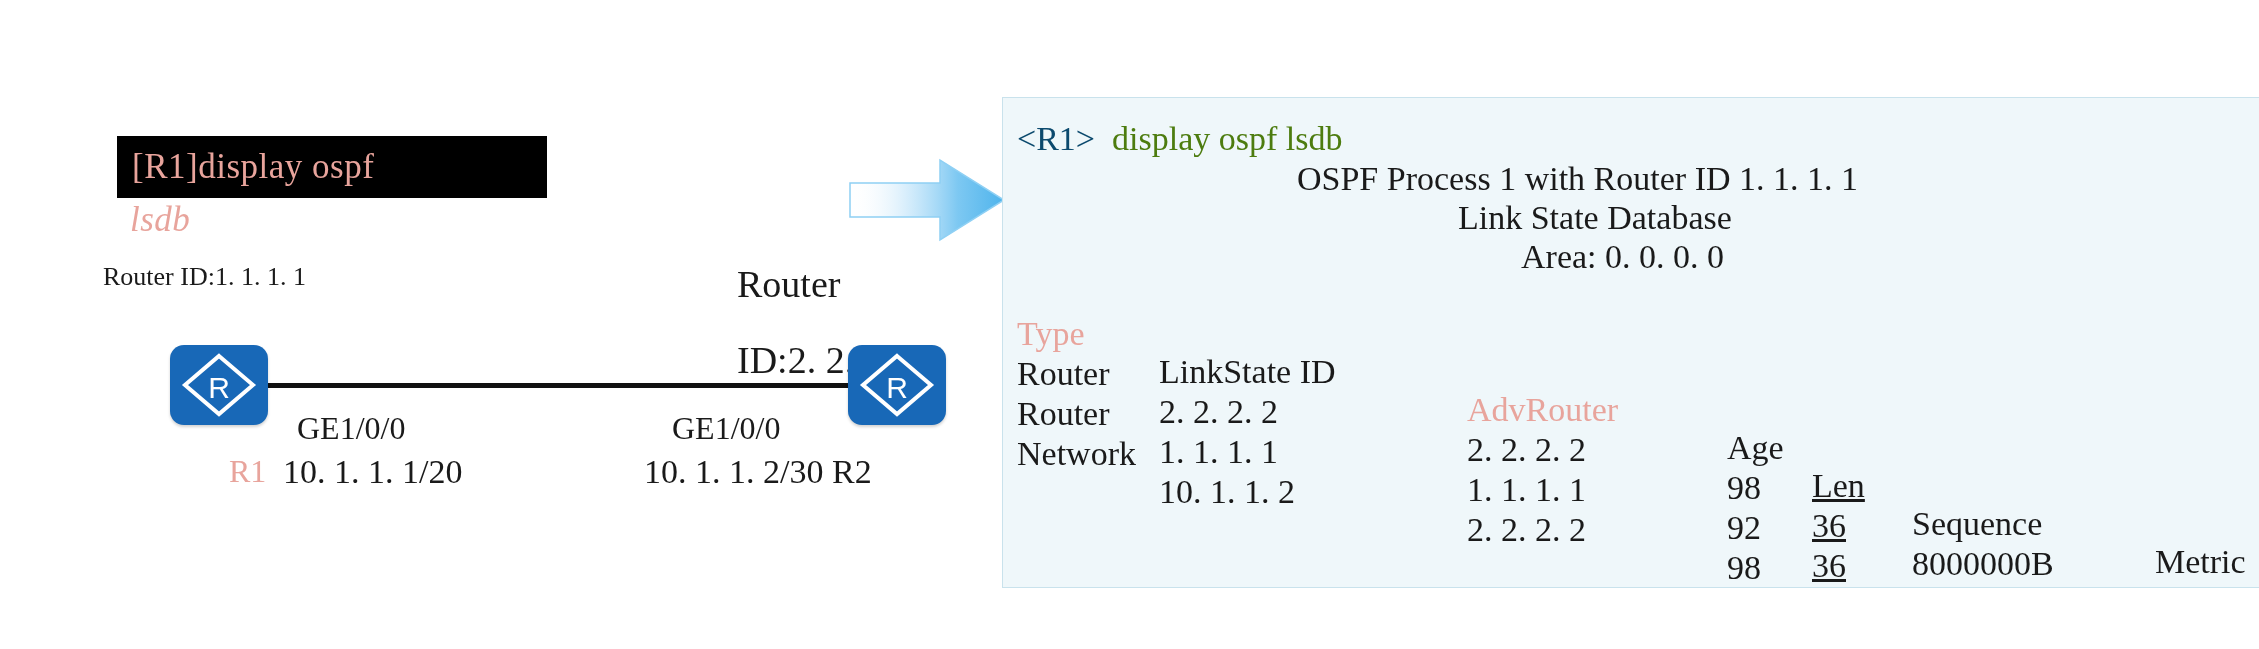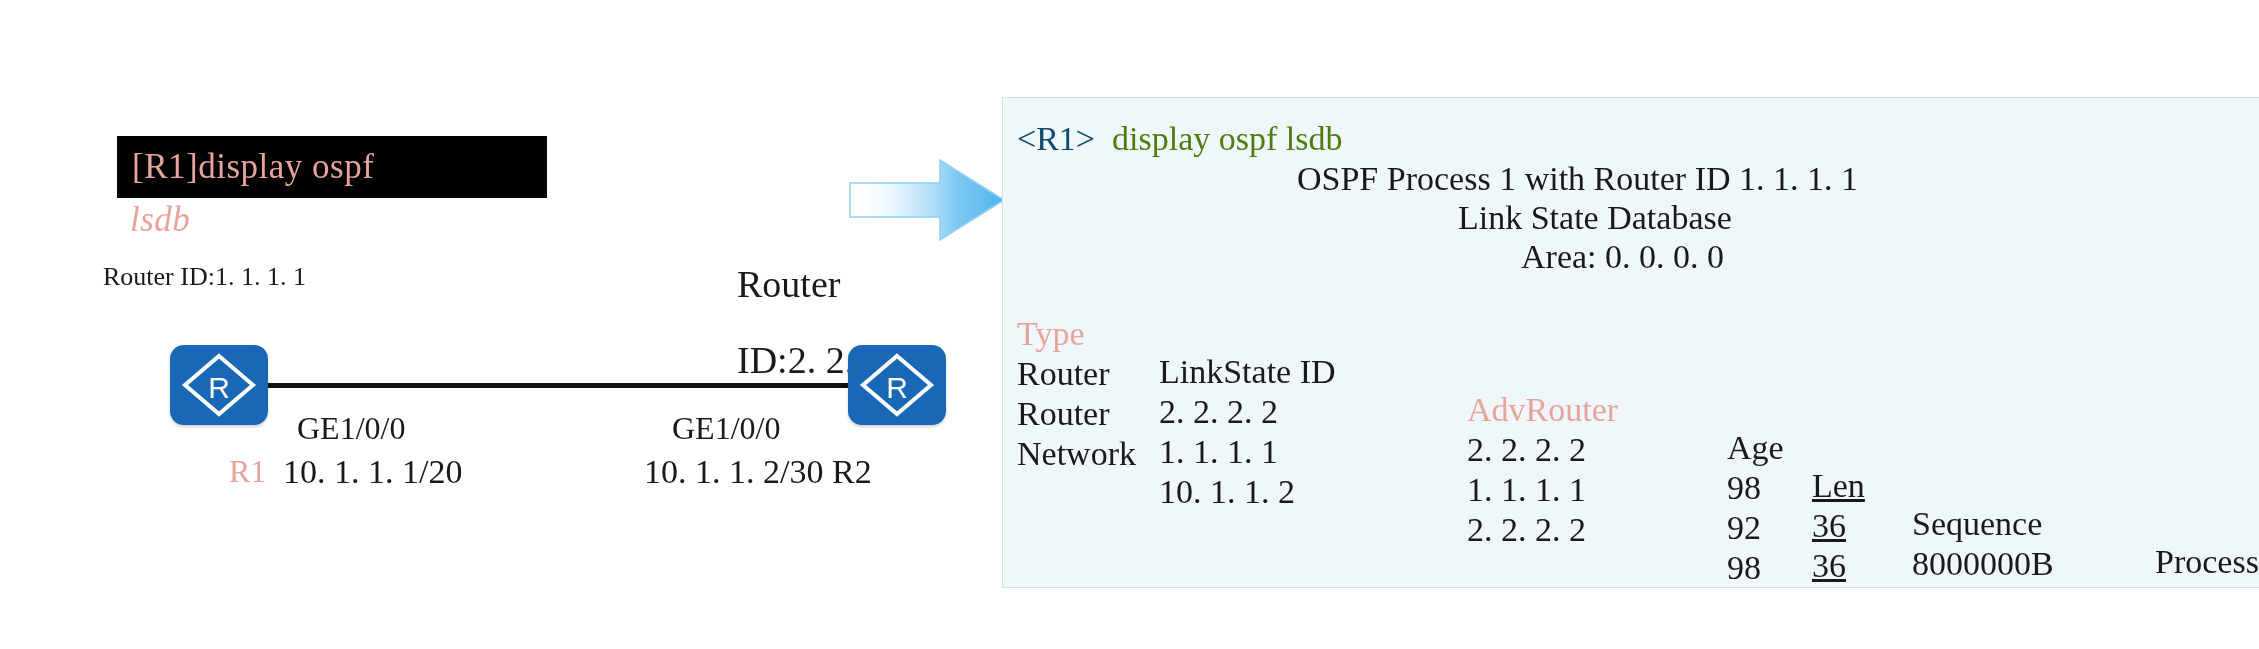--- a/index.html
+++ b/index.html
@@ -221,21 +221,21 @@
   <div class="line" id="t-lsdb">Link State Database</div>
   <div class="line" id="t-area">Area: 0. 0. 0. 0</div>
 
   <div class="trow" id="t-head">
     <span class="c-type accent">Type</span>
     <span class="c-lsid">LinkState ID</span>
     <span class="c-adv accent">AdvRouter</span>
     <span class="c-age">Age</span>
     <span class="c-len">Len</span>
     <span class="c-seq">Sequence</span>
-    <span class="c-met">Process</span>
+    <span class="c-met">Metric</span>
   </div>
 
   <div class="trow" id="t-row0">
     <span class="c-type">Router</span>
     <span class="c-lsid">2. 2. 2. 2</span>
     <span class="c-adv">2. 2. 2. 2</span>
     <span class="c-age">98</span>
     <span class="c-len">36</span>
     <span class="c-seq">8000000B</span>
     <span class="c-met">1</span>

